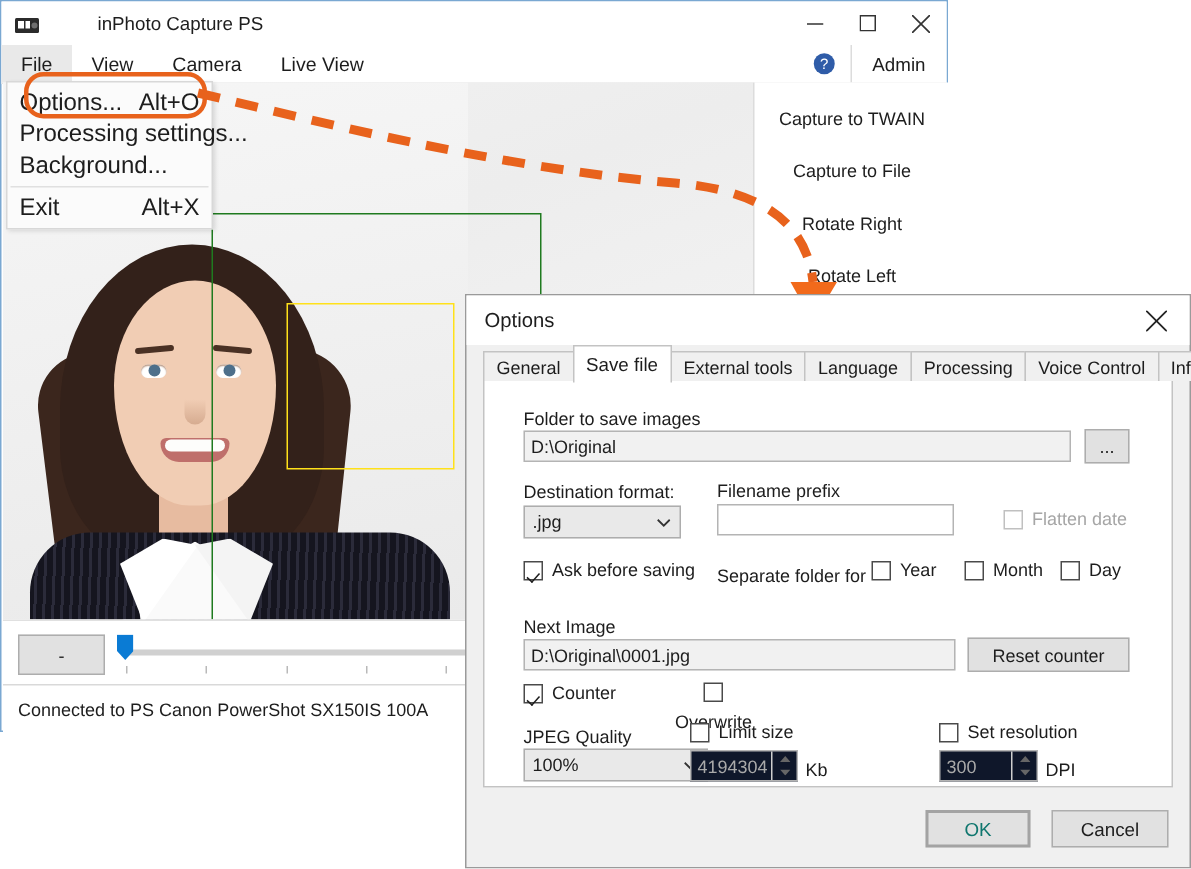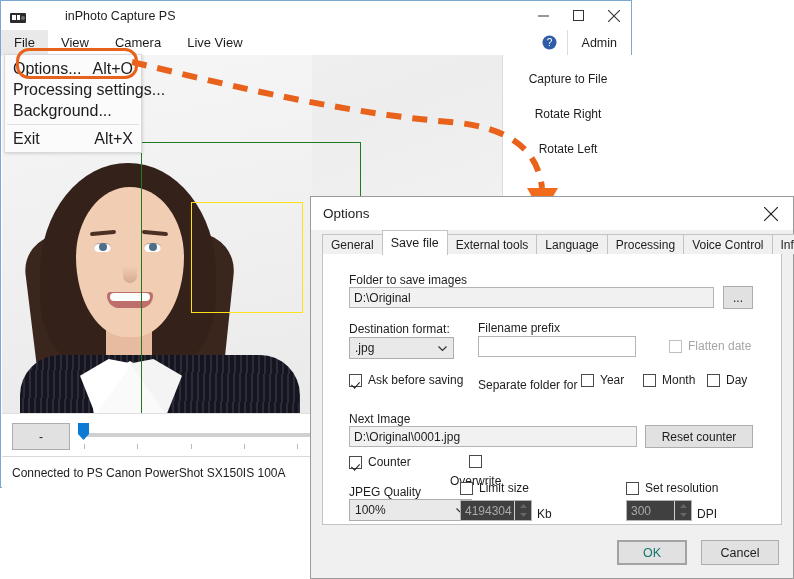--- a/index.html
+++ b/index.html
@@ -239,21 +239,21 @@
   .cb { width: 13px; height: 13px; border: 1px solid #4a4a4a; background: #fff;
         box-sizing: border-box; position: relative; flex: 0 0 auto; }
   .cb.dim { border-color: #c0c0c0; }
   .cb.checked::after {
     content: ""; position: absolute; left: 3px; top: 5px; width: 4px; height: 7px;
     border-right: 1.6px solid #1d1d1d; border-bottom: 1.6px solid #1d1d1d;
     transform: rotate(42deg); 
   }
   .cbrow { display: flex; align-items: center; gap: 6px; }
   .spin {
-    border: 1px solid #b4b4b4; background: #404040; box-sizing: border-box;
+    border: 1px solid #b4b4b4; background: #0f172a; box-sizing: border-box;
     height: 21px; display: flex; align-items: center; position: relative;
   }
   .spin .sv { font-size: 12px; color: #a9a9a9; padding-left: 4px; }
   .spin .btns {
     position: absolute; right: 0; top: 0; bottom: 0; width: 16px;
     border-left: 1px solid #cfcfcf; display: flex; flex-direction: column;
   }
   .spin .btns div { flex: 1; display: flex; align-items: center; justify-content: center; }
 
   .dlg-footer { position: absolute; left: 0; right: 0; bottom: 0; height: 50px; }
@@ -345,20 +345,21 @@
         <div class="ph-mouth">
             <div class="ph-teeth"></div>
           </div>
       </div>
       <div class="green-rect"></div>
       <div class="yellow-rect"></div>
     </div>
 
     <div class="cmd-panel">
       <div style="height:6px"></div>
+      <div class="cmd-item">Capture to TWAIN</div>
       <div class="cmd-item">Capture to File</div>
       <div class="cmd-item">Rotate Right</div>
       <div class="cmd-item">Rotate Left</div>
     </div>
 
     <div class="slider-row">
       <div class="zoom-btn">-</div>
       <div class="track"></div>
       <div class="thumb"></div>
       <div class="ticks">

